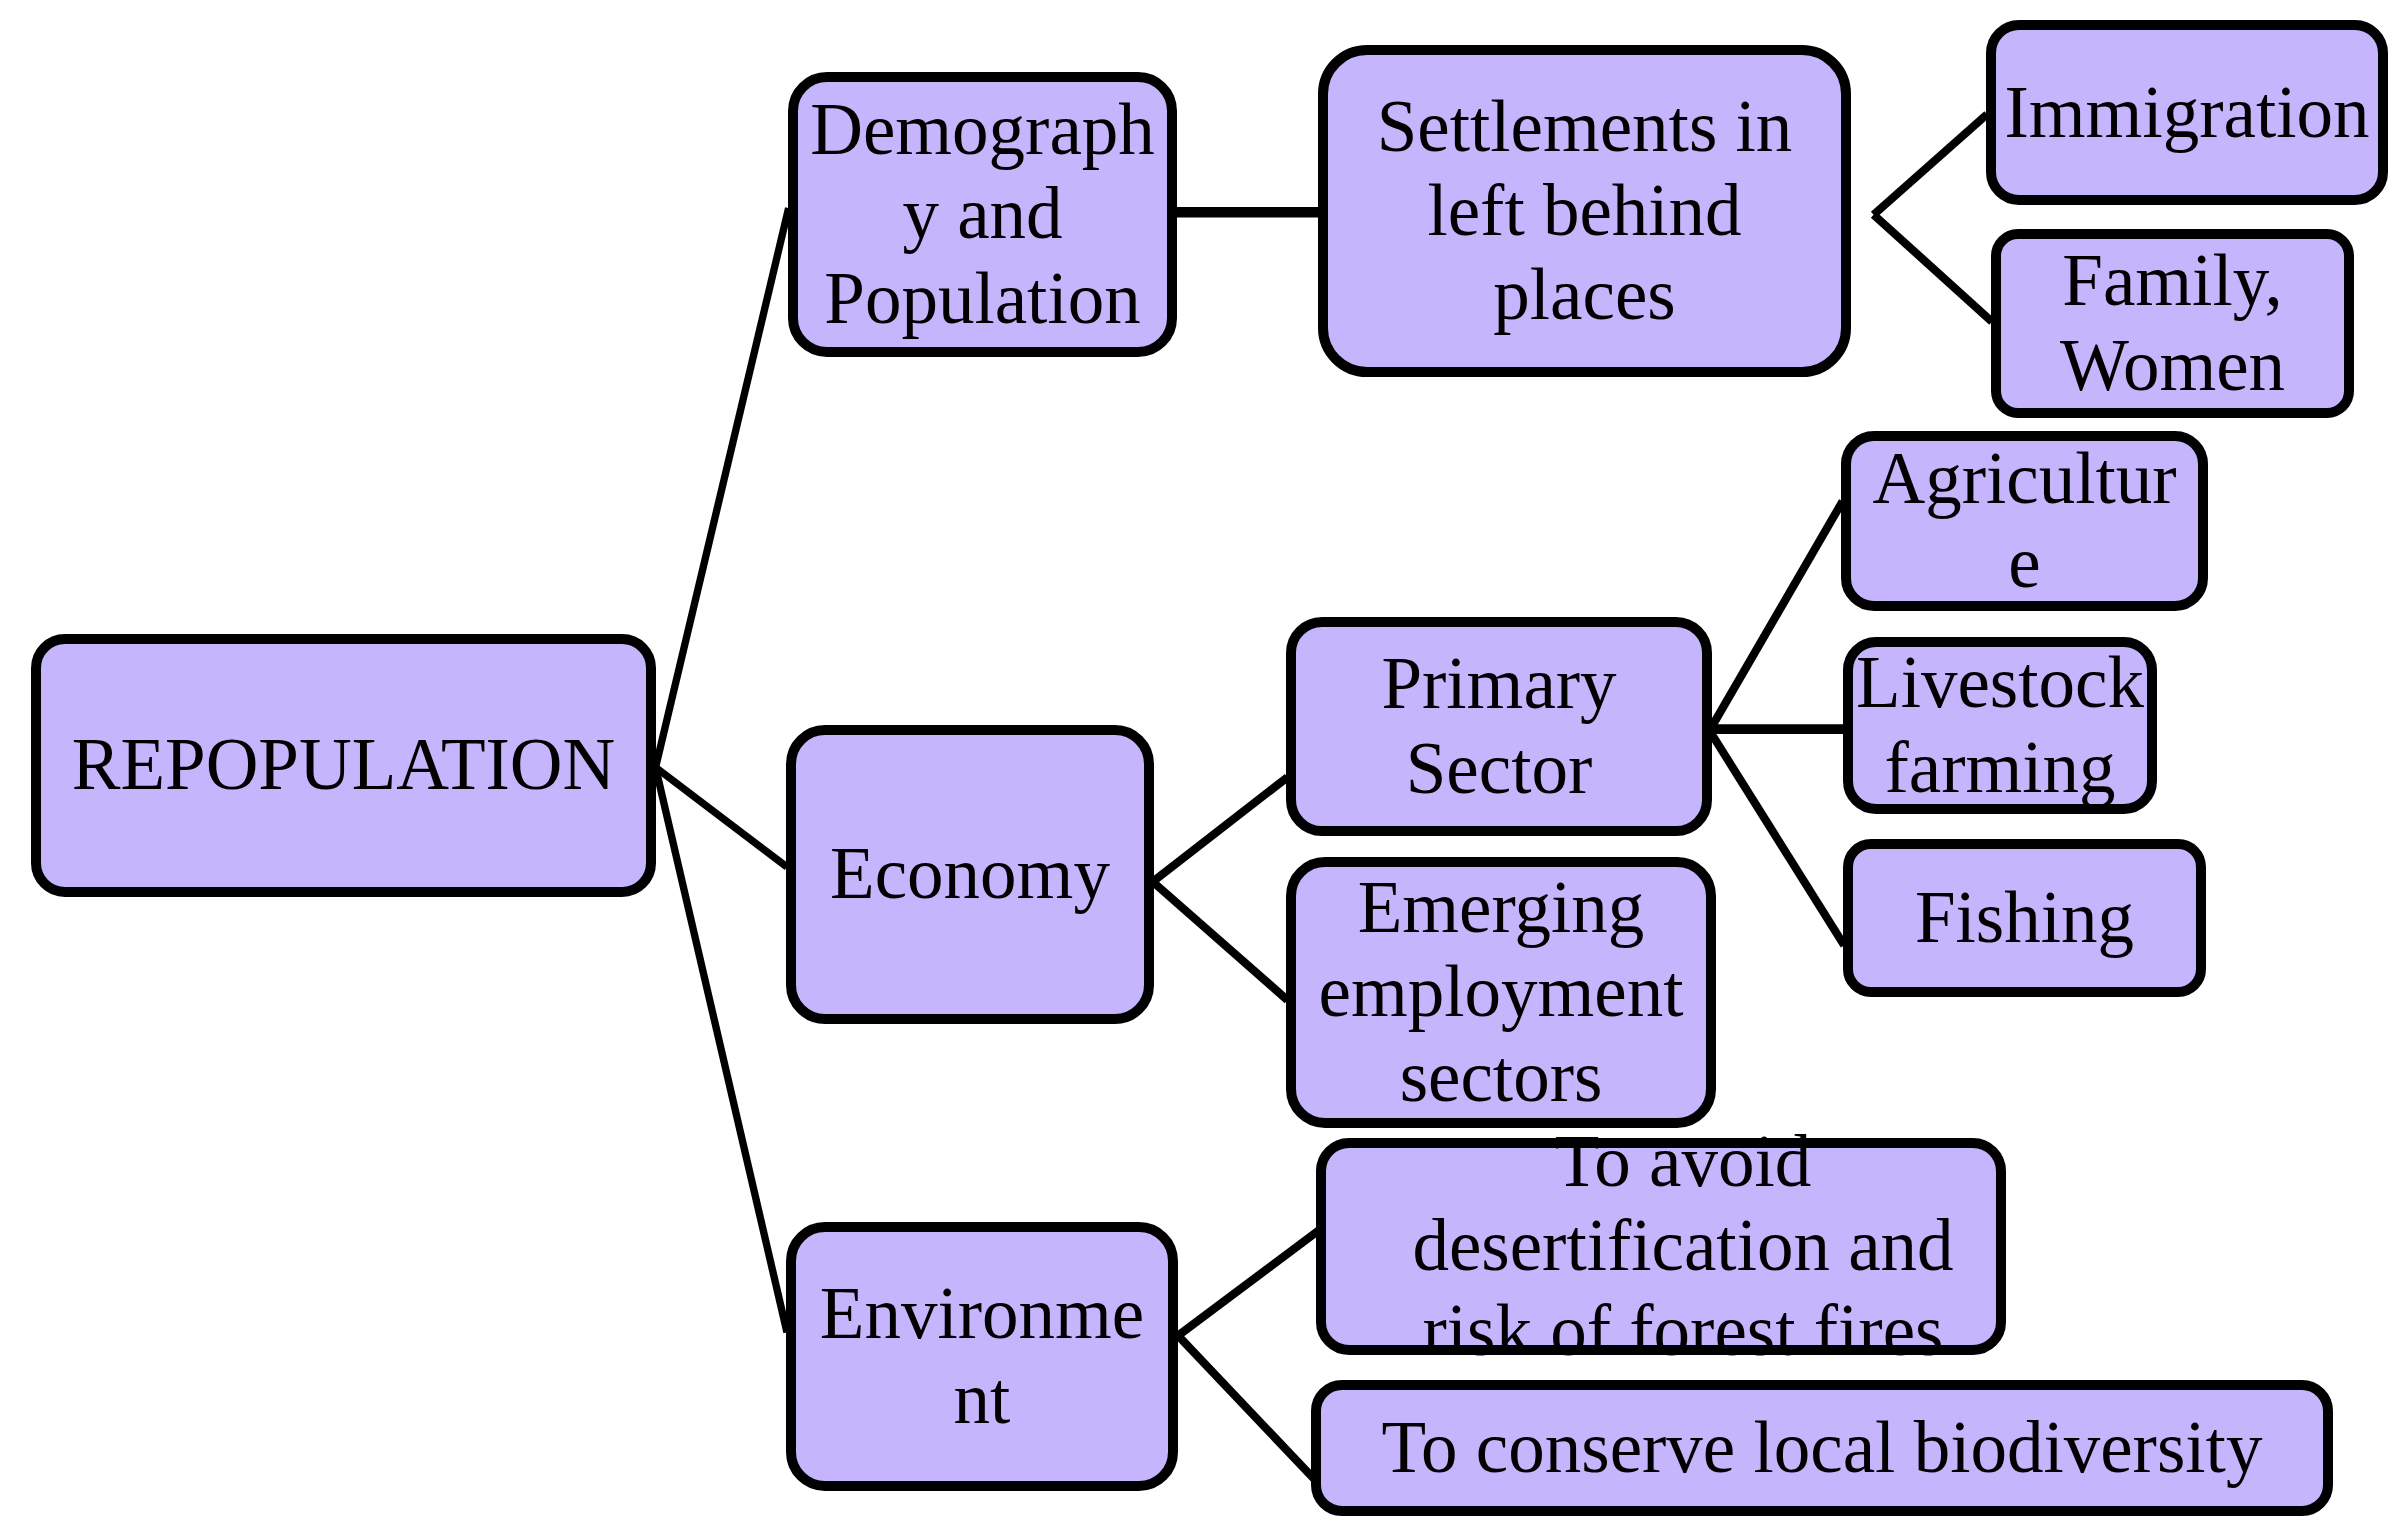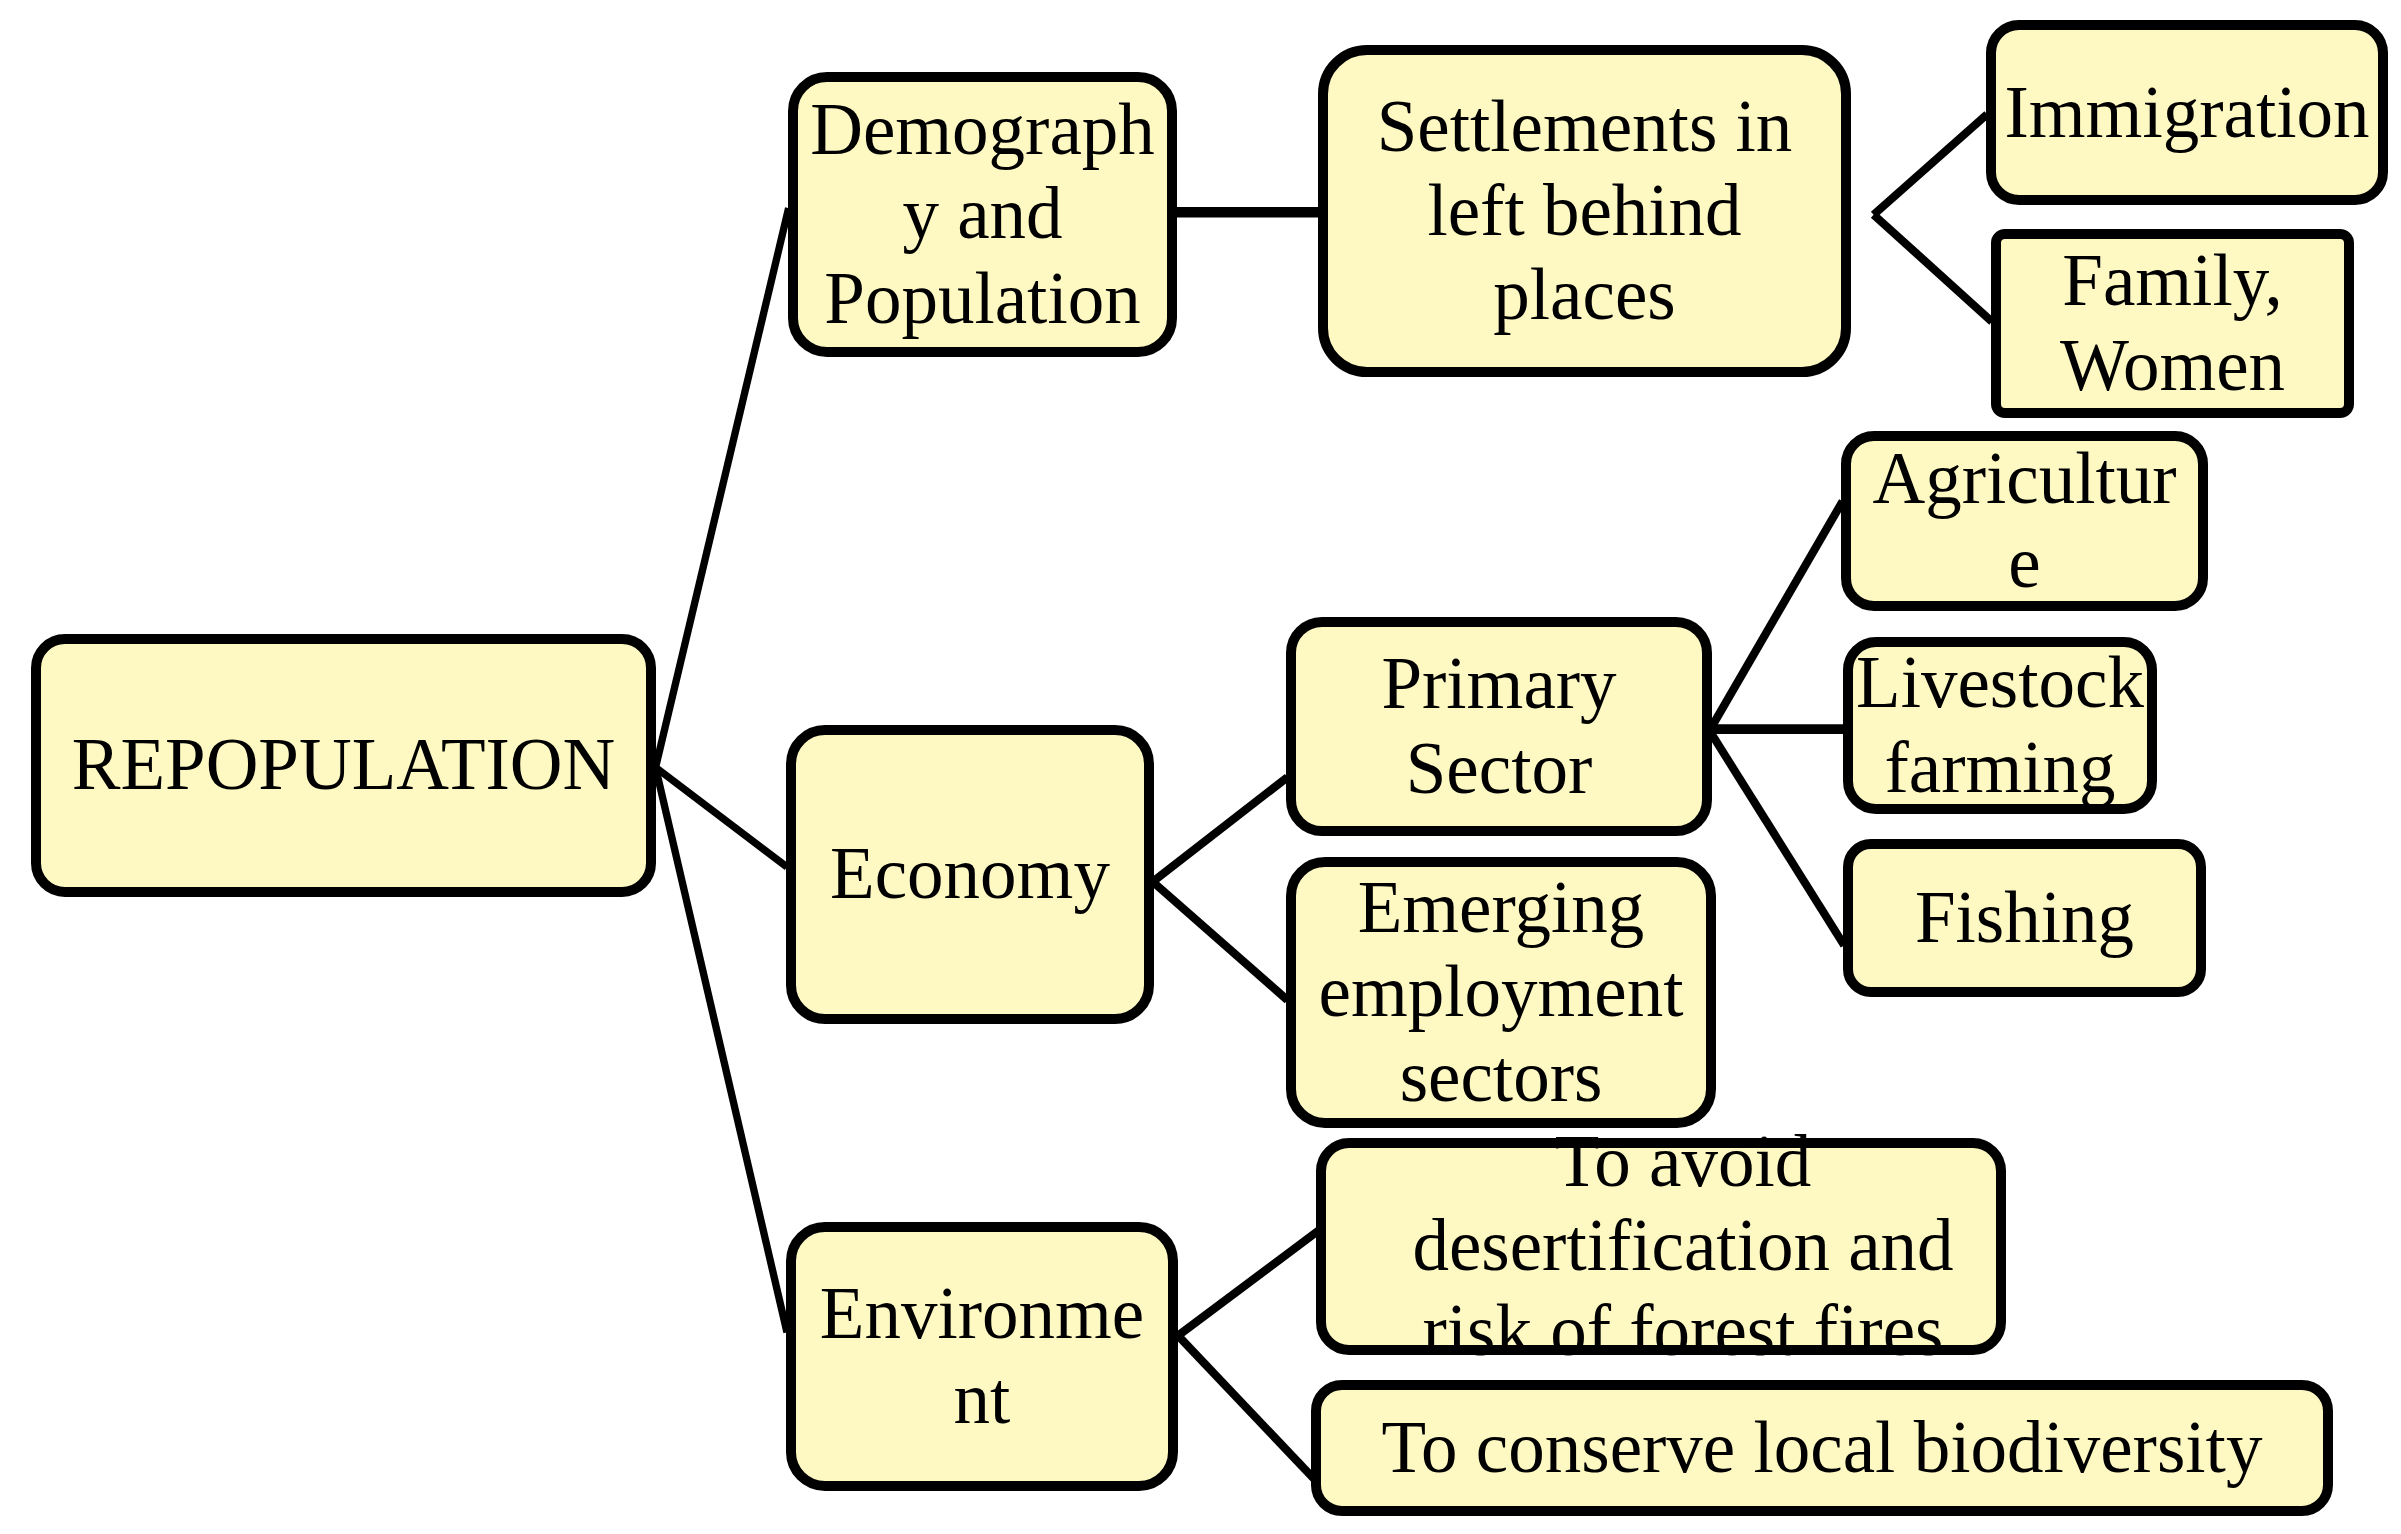--- a/index.html
+++ b/index.html
@@ -17,40 +17,40 @@
     left: 0; top: 0;
     width: 2401px; height: 1534px;
   }
   svg.connectors line {
     stroke: #000000;
     stroke-linecap: butt;
   }
   .node {
     position: absolute;
     box-sizing: border-box;
-    background: #fef9c3;
+    background: #c4b5fd;
     border: 10.6px solid #000000;
     border-radius: 39px;
     display: flex;
     align-items: center;
     justify-content: center;
   }
   .node .label {
     display: block;
     text-align: center;
     white-space: pre-line;
     font-size: 73px;
     line-height: 1.155;
   }
   
   #n-repopulation { left: 31px;   top: 634px;  width: 625px;  height: 263px; border-radius: 34px; }
   #n-demography   { left: 788px;  top: 72px;   width: 389px;  height: 285px; }
   #n-settlements  { left: 1318px; top: 45px;   width: 533px;  height: 332px; border-radius: 49px; }
   #n-immigration  { left: 1986px; top: 20.4px;   width: 402px;  height: 185px; border-radius: 33px; }
-  #n-family       { left: 1991px; top: 229px;  width: 363px;  height: 189px; border-radius: 14px; }
+  #n-family       { left: 1991px; top: 229px;  width: 363px;  height: 189px; border-radius: 27px; }
   #n-agriculture  { left: 1841px; top: 431px;  width: 367px;  height: 180px; border-radius: 33px; }
   #n-primary      { left: 1286px; top: 617px;  width: 426px;  height: 219px; border-radius: 36px; }
   #n-livestock    { left: 1843px; top: 637px;  width: 314px;  height: 177px; border-radius: 33px; }
   #n-fishing      { left: 1843px; top: 839px; width: 363px;  height: 158px; border-radius: 28px; }
   #n-economy      { left: 786px;  top: 725px;  width: 368px;  height: 299px; }
   #n-emerging     { left: 1286px; top: 857px; width: 430px;  height: 271px; }
   #n-environment  { left: 786px;  top: 1222px; width: 392px;  height: 269px; }
   #n-toavoid      { left: 1316px; top: 1138px; width: 690px;  height: 217px; border-radius: 33px; padding-left: 44px; }
   #n-toconserve   { left: 1311px; top: 1380px; width: 1022px; height: 136px; border-radius: 31px; }
 </style>

